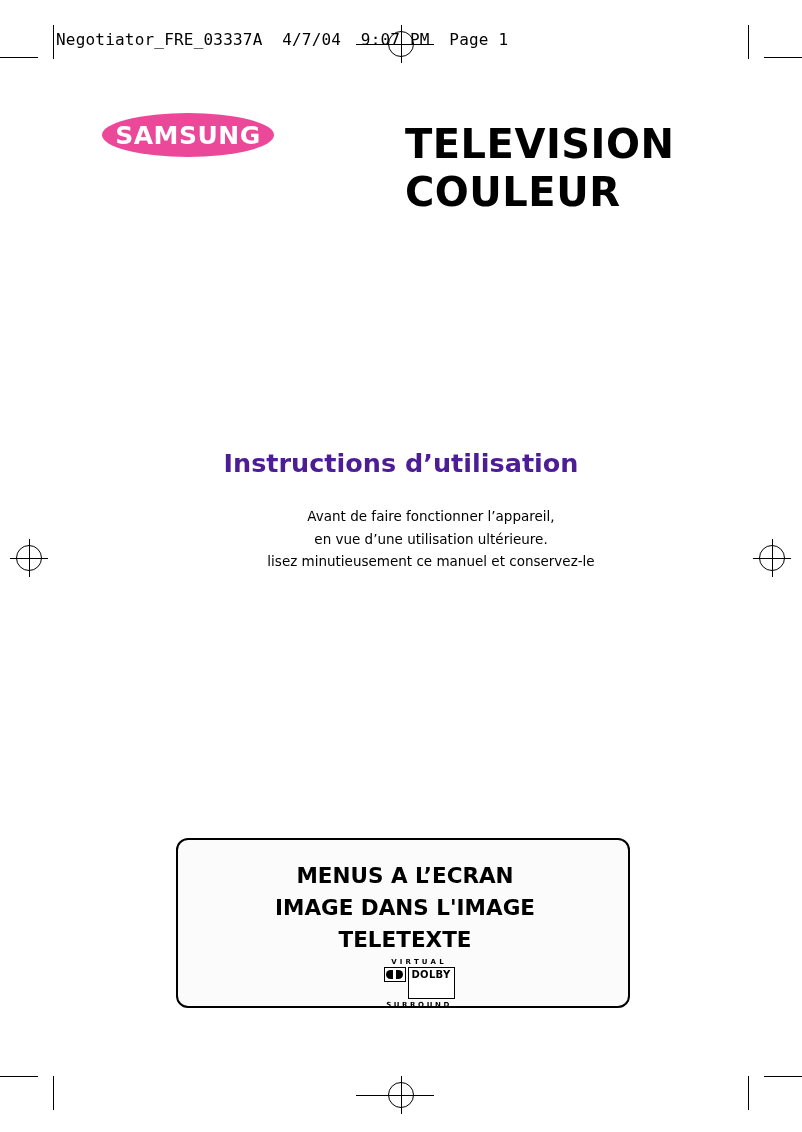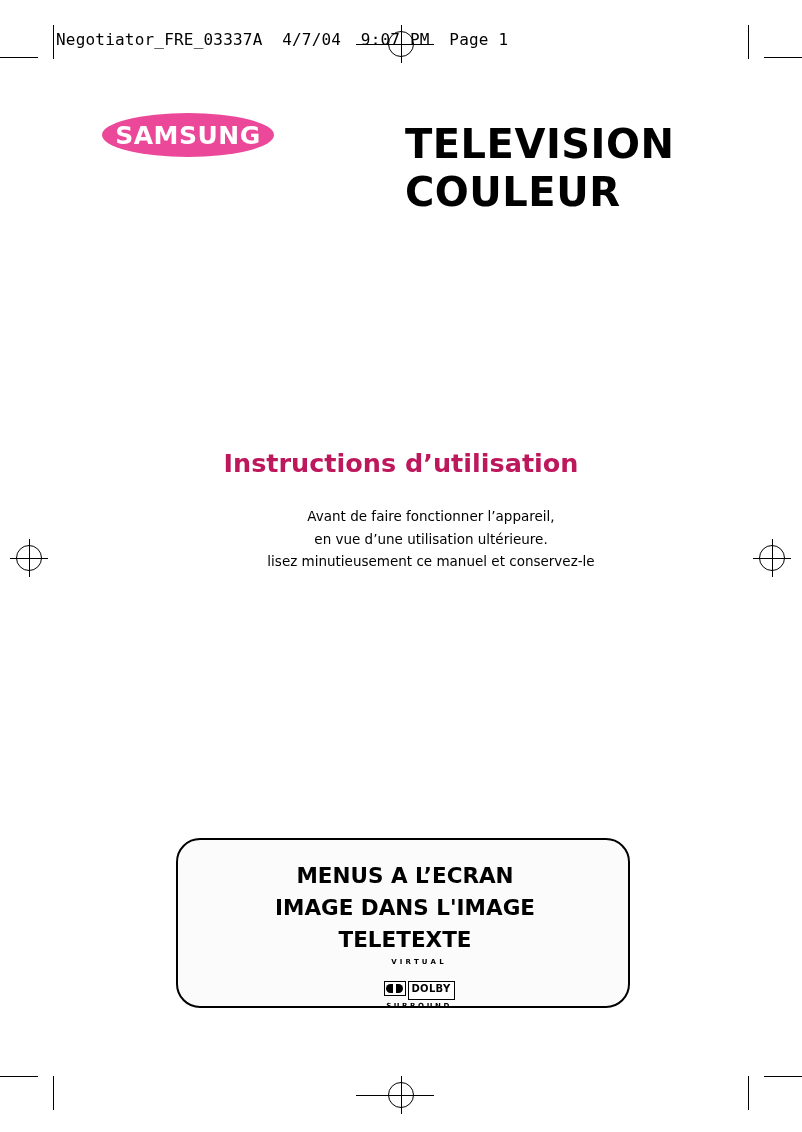--- a/index.html
+++ b/index.html
@@ -105,21 +105,21 @@
   
   .subtitle {
     position: absolute;
     left: 0;
     top: 448px;
     width: 802px;
     text-align: center;
     font-family: "DejaVu Sans", sans-serif;
     font-weight: bold;
     font-size: 25.5px;
-    color: #be185d;
+    color: #4c1d95;
   }
   .notice {
     position: absolute;
     left: 0;
     top: 505px;
     width: 802px;
     text-align: center;
     font-family: "DejaVu Sans", sans-serif;
     font-size: 13.5px;
     line-height: 22.5px;
@@ -128,21 +128,21 @@
   }
 
   
   .feature-box {
     position: absolute;
     left: 176px;
     top: 838px;
     width: 454px;
     height: 170px;
     border: 2px solid #000000;
-    border-radius: 24px;
+    border-radius: 12px;
     box-sizing: border-box;
     background: #fbfbfb;
   }
   .feature-lines {
     position: absolute;
     left: 0;
     top: 20px;
     width: 454px;
     text-align: center;
     font-family: "DejaVu Sans", sans-serif;
@@ -166,22 +166,22 @@
     font-size: 7px;
     letter-spacing: 3.2px;
     color: #000000;
     line-height: 8px;
     overflow: hidden;
     height: 6px;
   }
   .dolby-mid {
     display: inline-flex;
     align-items: stretch;
-    height: 19px;
-    margin-top: 17px;
+    height: 32px;
+    margin-top: 3px;
   }
   .dd-mark {
     width: 22px;
     height: 15px;
     border: 1.3px solid #000000;
     box-sizing: border-box;
     position: relative;
     background: #ffffff;
   }
   .dd-mark::before,

